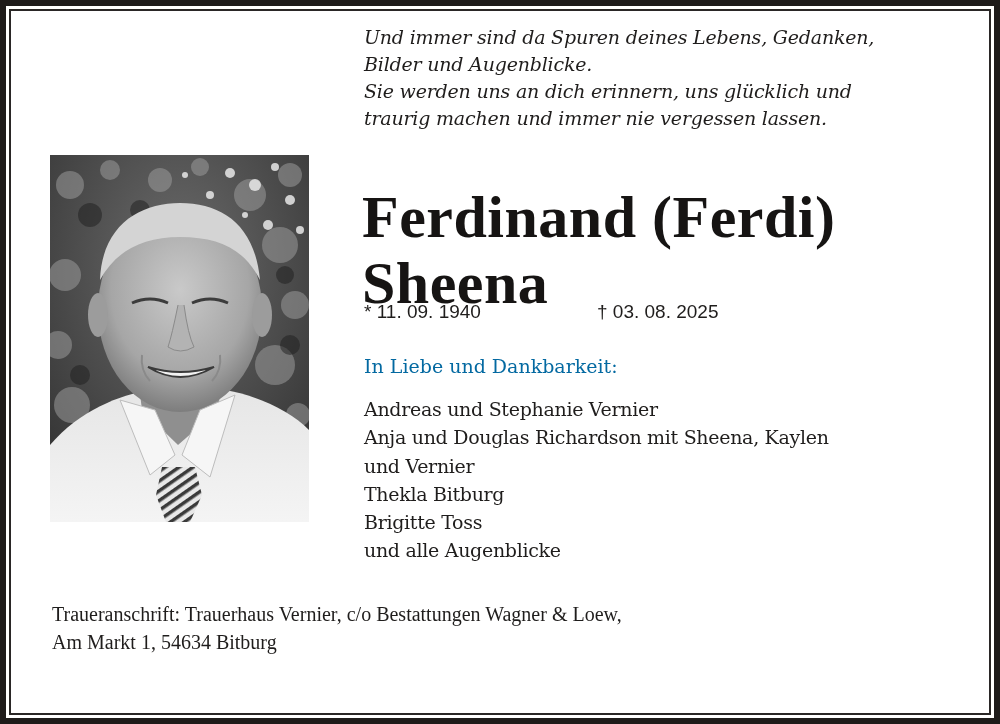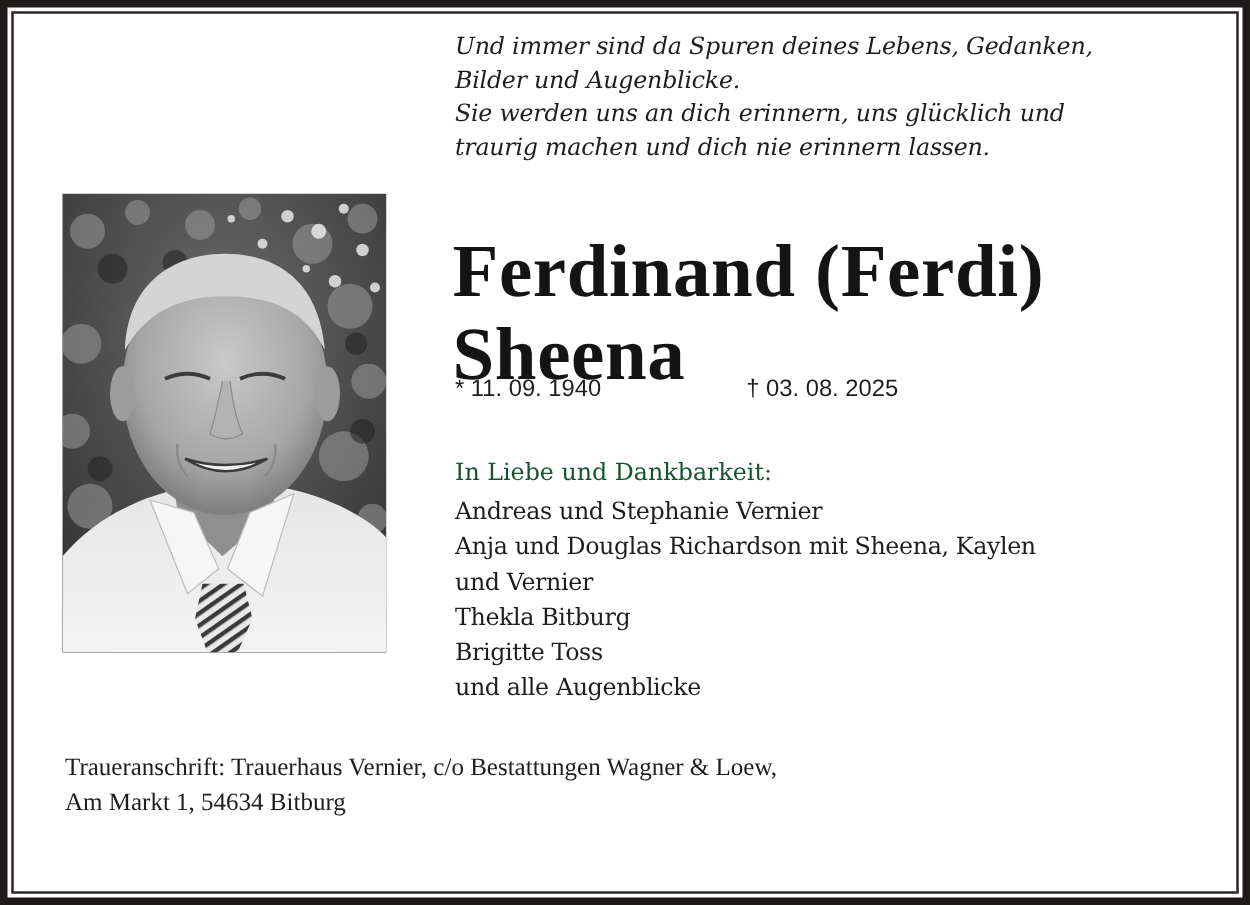--- a/index.html
+++ b/index.html
@@ -48,24 +48,24 @@
     .dates {
       position: absolute; left: 364px; top: 298px; width: 500px; height: 30px;
       font-family: Liberation Sans, sans-serif;
       font-size: 19px;
       line-height: 28px;
       color: #1f1d1c;
     }
     .dates .born { position: absolute; left: 0; top: 0; white-space: nowrap; }
     .dates .died { position: absolute; left: 233px; top: 0; white-space: nowrap; }
     .dedication {
-      position: absolute; left: 364px; top: 364px;
+      position: absolute; left: 364px; top: 352px;
       font-family: "DejaVu Serif", serif;
       font-size: 19px; line-height: 28px;
-      color: #14532d; white-space: nowrap;
+      color: #0369a1; white-space: nowrap;
     }
     .mourners {
       position: absolute; left: 364px; top: 395px; width: 600px;
       font-family: "DejaVu Serif", serif;
       font-size: 19px; line-height: 28.3px;
       color: #1f1d1c;
       letter-spacing: -0.3px;
     }
     .mourners span { display: block; white-space: nowrap; }
     .photo {
@@ -94,21 +94,21 @@
 
 <div class="page">
   <div class="frame">
     <div class="frame-inner"></div>
   </div>
 
   <div class="poem">
     <span>Und immer sind da Spuren deines Lebens, Gedanken,</span>
     <span>Bilder und Augenblicke.</span>
     <span>Sie werden uns an dich erinnern, uns glücklich und</span>
-    <span>traurig machen und dich nie erinnern lassen.</span>
+    <span>traurig machen und immer nie vergessen lassen.</span>
   </div>
 
   <div class="photo">
     <svg width="259" height="367" viewBox="0 0 259 367">
       <defs>
         <radialGradient id="bg1" cx="50%" cy="30%" r="80%">
           <stop offset="0%" stop-color="#6b6b6b"></stop>
           <stop offset="100%" stop-color="#2f2f2f"></stop>
         </radialGradient>
         <radialGradient id="face" cx="50%" cy="40%" r="60%">

